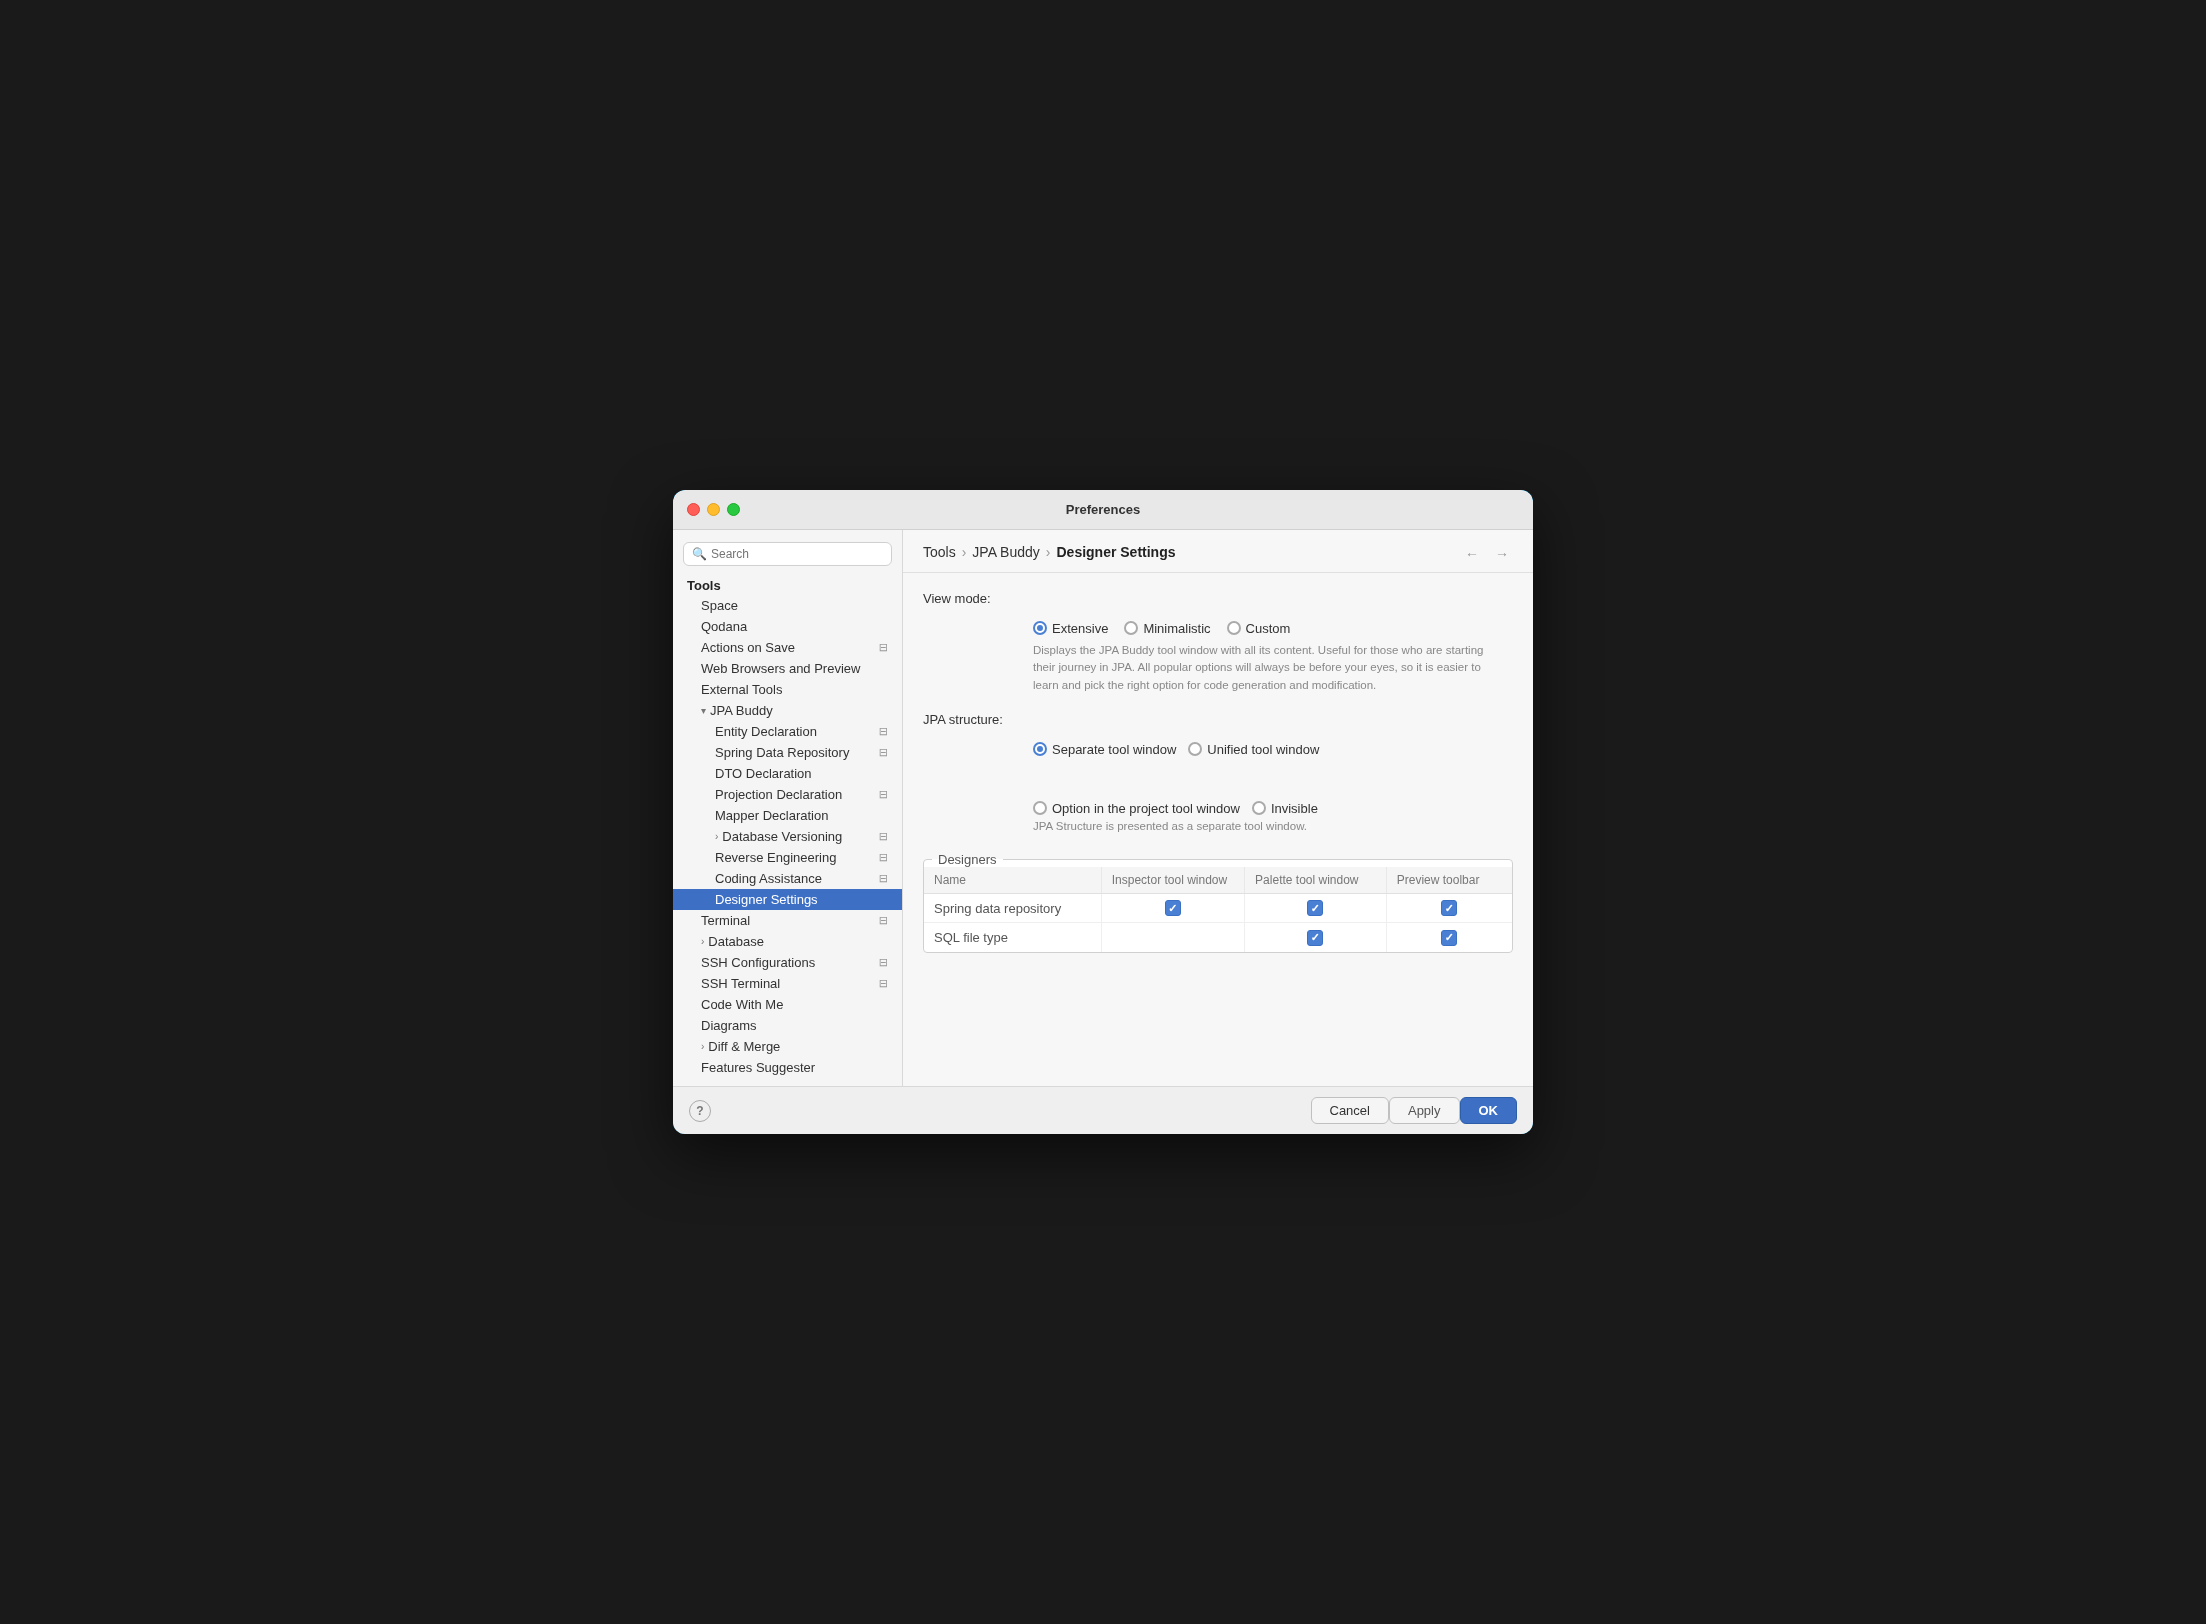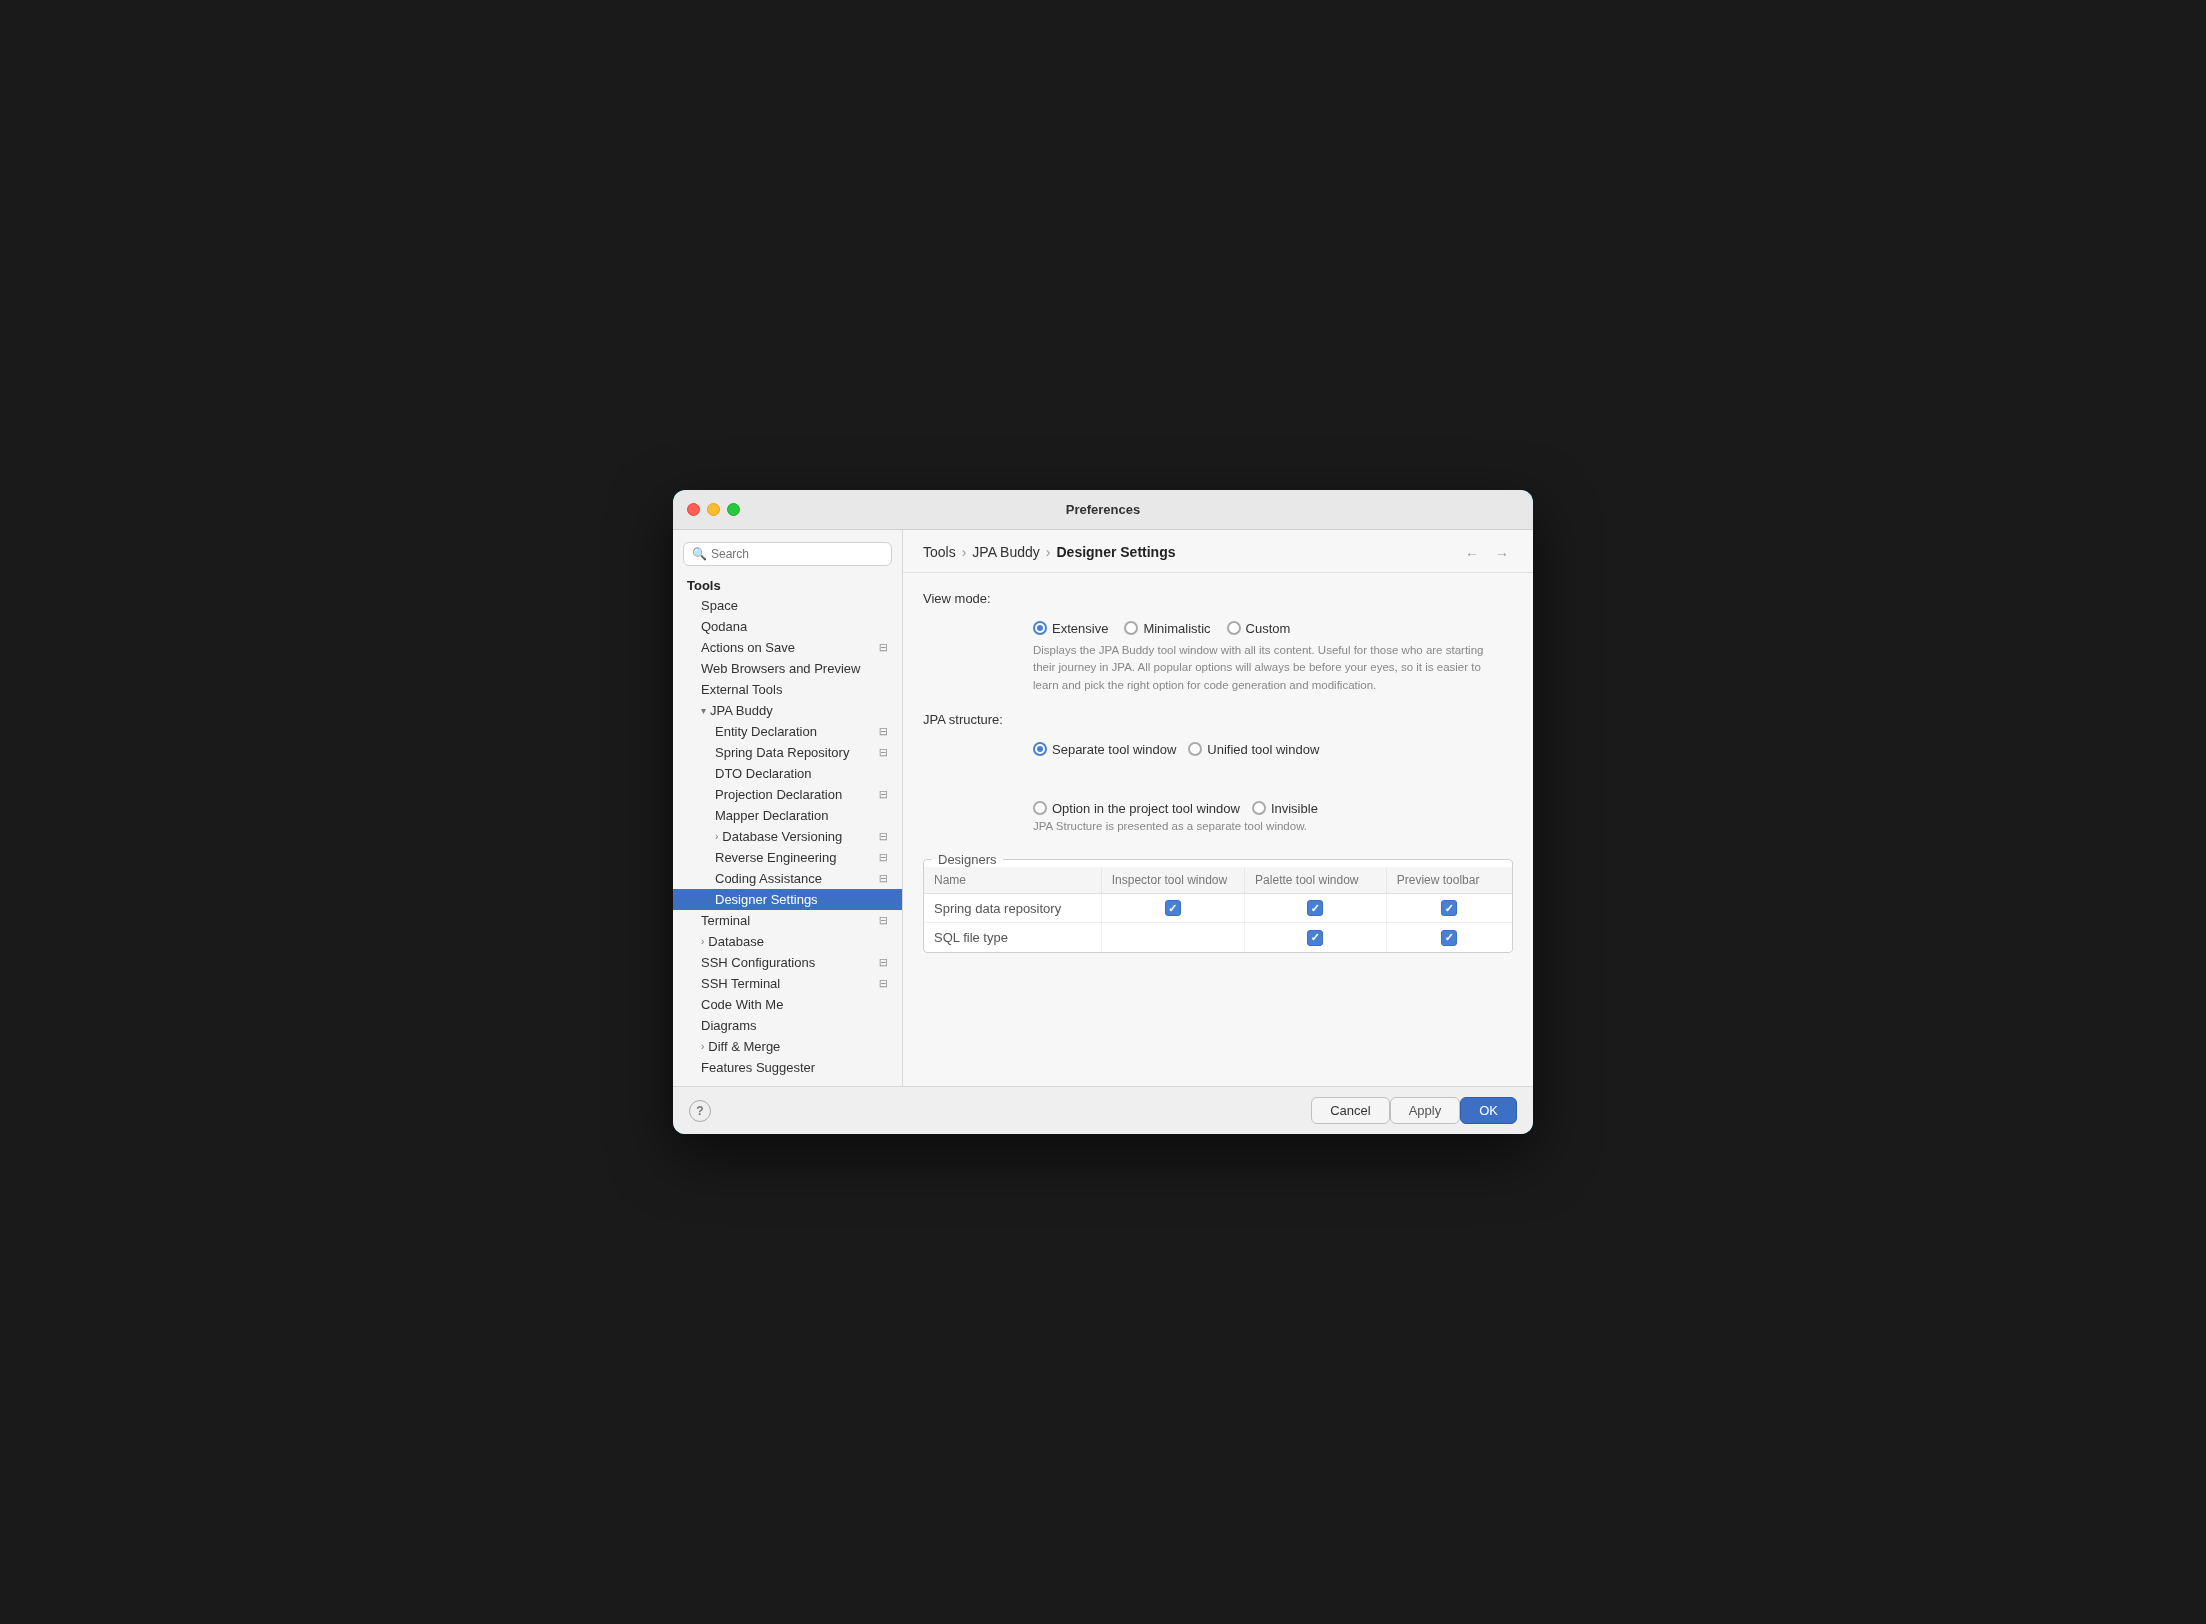--- a/index.html
+++ b/index.html
@@ -338,21 +338,21 @@
     .btn-apply {
       background: #f5f5f5;
       border-color: #c0c0c0;
       color: #555;
       text-align: right;
     }
     .btn-primary {
       background: #3d6fc4;
       border-color: #2d5fa8;
       color: white;
-      font-weight: 400;
+      font-weight: 700;
     }
 
     fieldset.designers-fieldset {
       padding: 0;
     }
     fieldset.designers-fieldset legend {
       font-size: 13px;
       color: #555;
       padding: 0 6px;
       margin-left: 8px;

